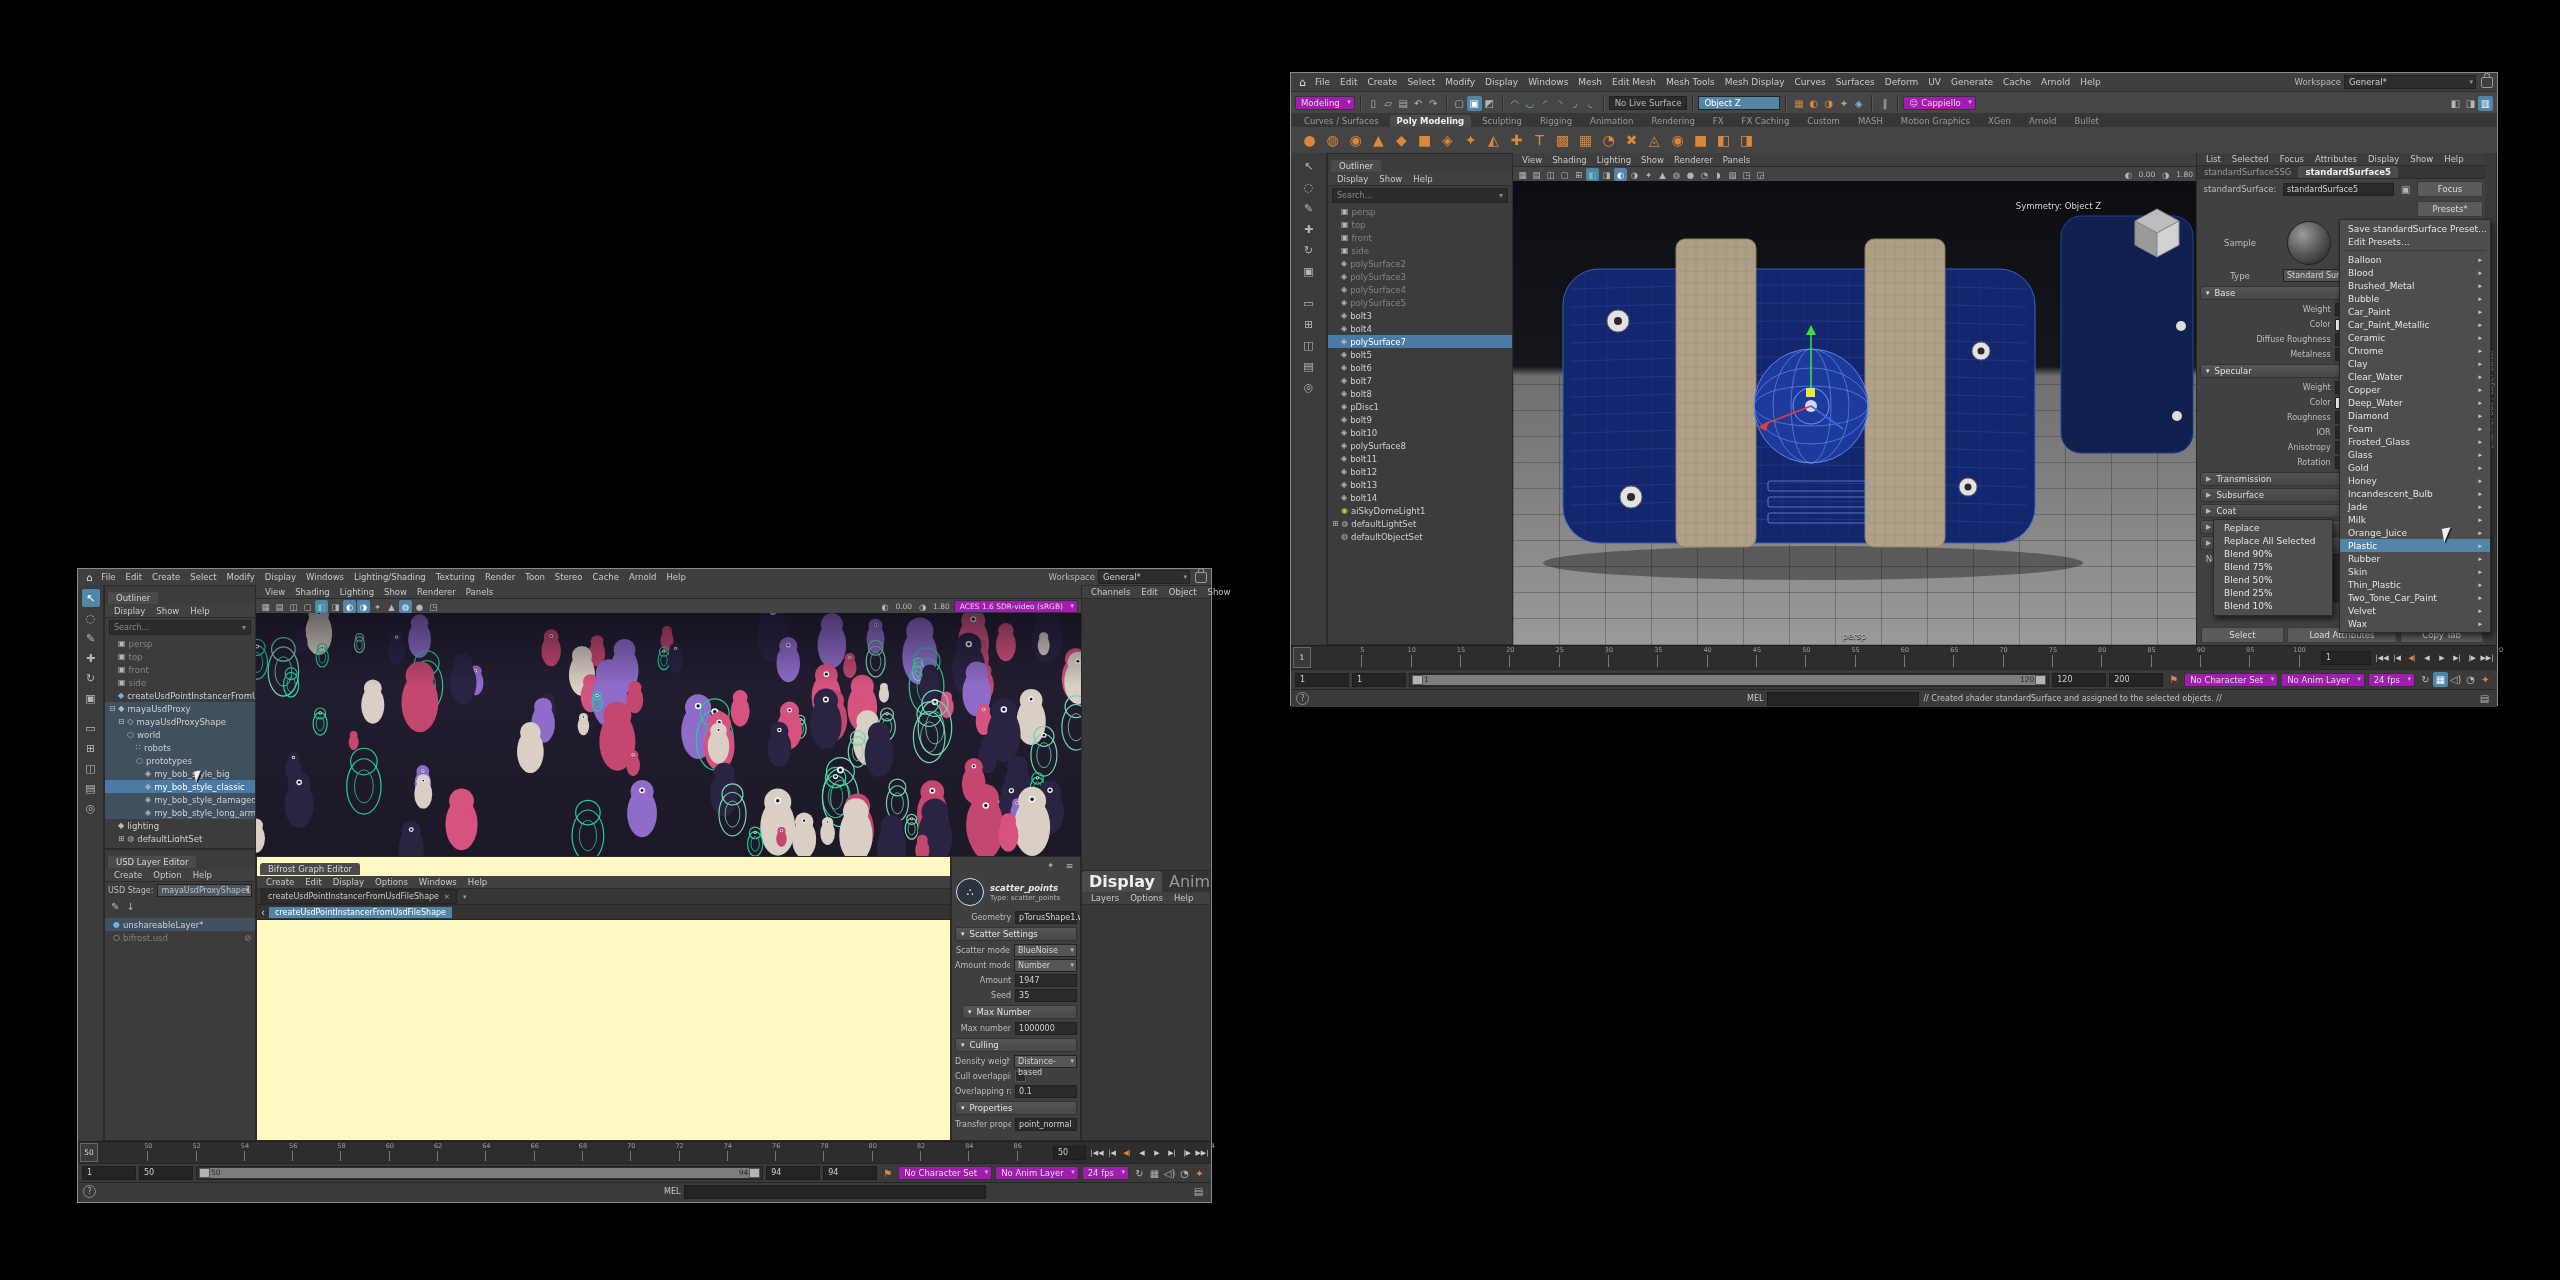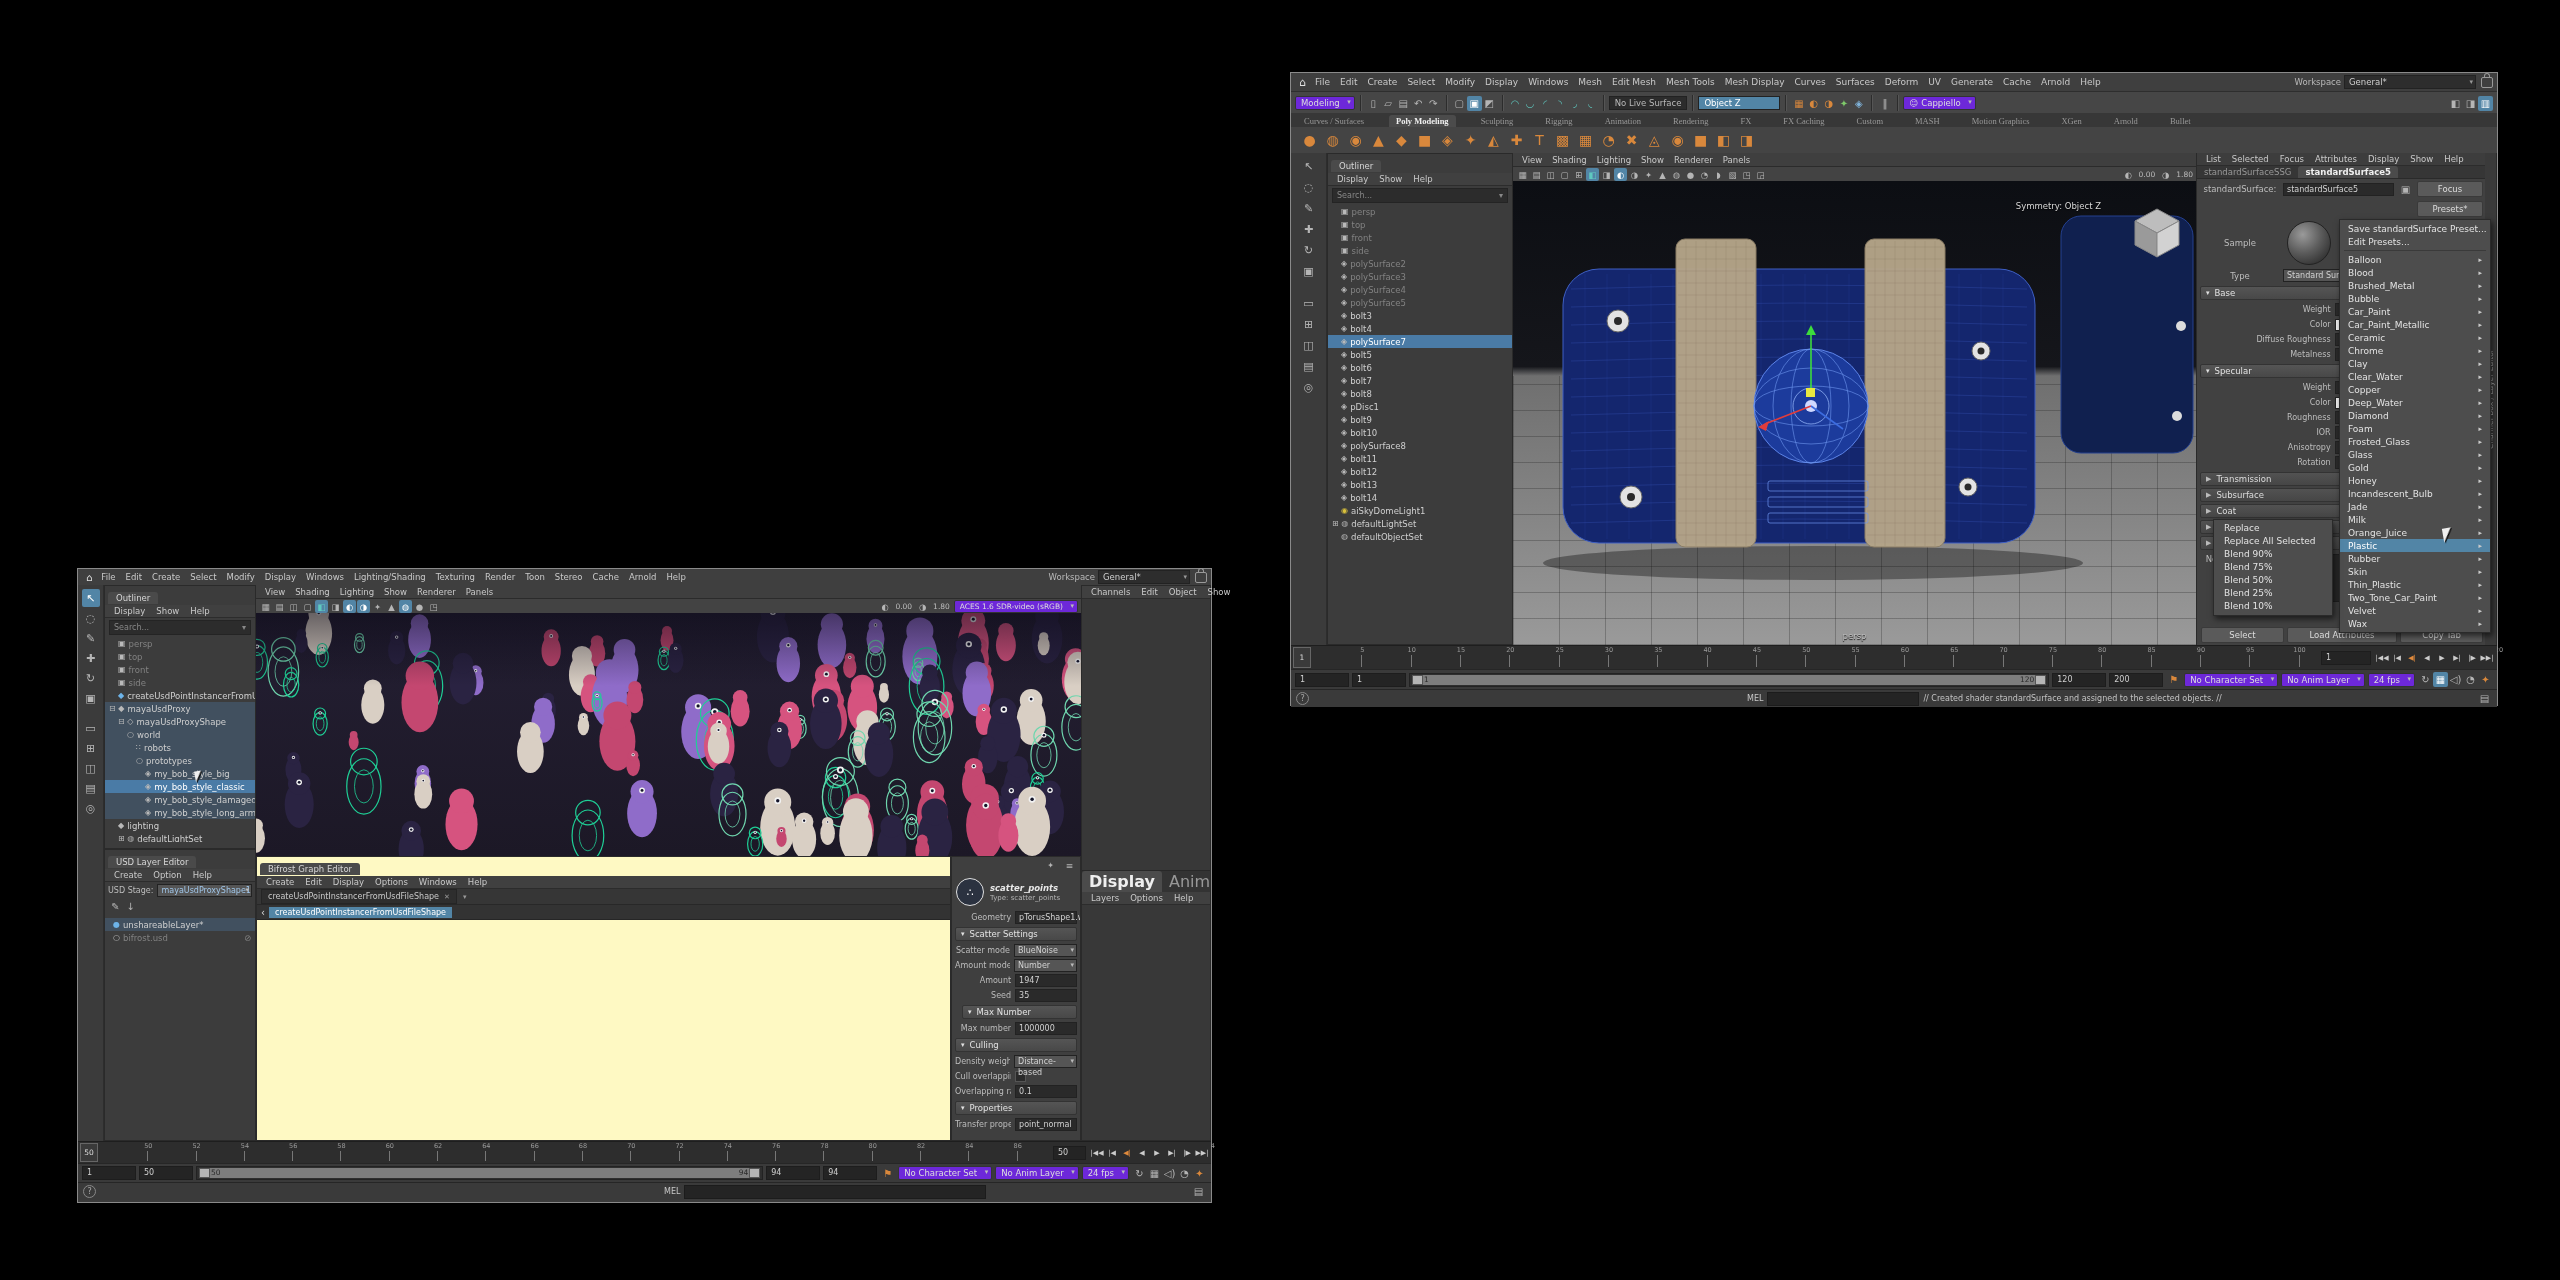--- a/index.html
+++ b/index.html
@@ -13,35 +13,35 @@
   .wsp{margin-left:auto;display:flex;align-items:center;gap:3px;font-size:8.5px;color:#b9b9b9;}
   .wspfld{background:#2d2d2d;border:1px solid #222;padding:0 16px 0 4px;min-width:110px;height:12px;
     line-height:12px;color:#cfcfcf;position:relative;}
   .wspfld:after{content:"▾";position:absolute;right:2px;font-size:7px;color:#999;}
   .lock{width:10px;height:9px;border:1px solid #999;border-radius:2px;position:relative;margin-left:2px;}
   .lock:before{content:"";position:absolute;top:-5px;left:2px;width:4px;height:4px;border:1px solid #999;
     border-bottom:none;border-radius:3px 3px 0 0;}
   
   .status{display:flex;align-items:center;gap:2px;background:#464646;border-top:1px solid #2e2e2e;
     border-bottom:1px solid #2e2e2e;height:100%;padding:0 4px;font-size:9px;}
-  .dd{background:#6d28d9;border:1px solid #333;border-radius:2px;font-size:8.5px;padding:1px 14px 1px 5px;
+  .dd{background:#a21caf;border:1px solid #333;border-radius:2px;font-size:8.5px;padding:1px 14px 1px 5px;
     position:relative;color:#ddd;white-space:nowrap;}
   .dd:after{content:"▾";position:absolute;right:3px;top:1px;font-size:7px;color:#bbb;}
   .vsep{width:1px;height:70%;background:#2c2c2c;margin:0 3px;box-shadow:1px 0 0 #555;}
   .icn{width:15px;height:15px;display:inline-flex;align-items:center;justify-content:center;
     font-size:10px;color:#b5b5b5;border-radius:2px;flex:none;}
   .icn.act{background:#5285a6;color:#fff;}
   .icn.teal{color:#5fc9c0;}
   .icn.orange{color:#d9883c;}
   .icn.green{color:#7ec96a;}
   .icn.blue{color:#7fb2d9;}
   .fld{background:#2c2c2c;border:1px solid #222;padding:1px 5px;font-size:8.5px;color:#b9b9b9;white-space:nowrap;}
   .fld.sym{background:#5285a6;color:#fff;min-width:70px;}
   
-  .stabs{display:flex;align-items:flex-end;background:#373737;font-size:8.5px;height:100%;padding:0 6px;gap:18px;font-family:Liberation Serif, serif;}
+  .stabs{display:flex;align-items:flex-end;background:#373737;font-size:8.5px;height:100%;padding:0 6px;gap:4px;}
   .stab{padding:1px 7px;color:#989898;white-space:nowrap;}
   .stab.act{color:#efefef;background:#4b4b4b;border-radius:3px 3px 0 0;font-weight:bold;}
   .shelf{display:flex;align-items:center;gap:2px;background:#444;padding:0 8px;height:100%;}
   .shelf .icn{width:21px;height:21px;font-size:14px;color:#d9883c;}
   
   .toolcol{background:#3b3b3b;border-right:1px solid #2d2d2d;display:flex;flex-direction:column;
     align-items:center;padding-top:4px;gap:3px;height:100%;}
   .toolcol .icn{width:18px;height:18px;font-size:11px;}
   
   .panel{background:#3c3c3c;border:1px solid #2a2a2a;}

